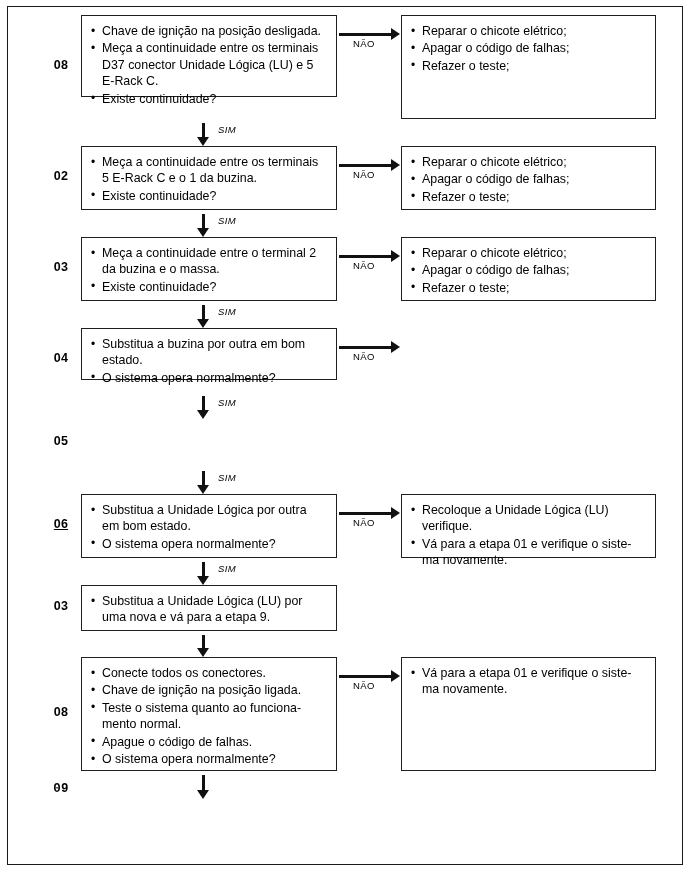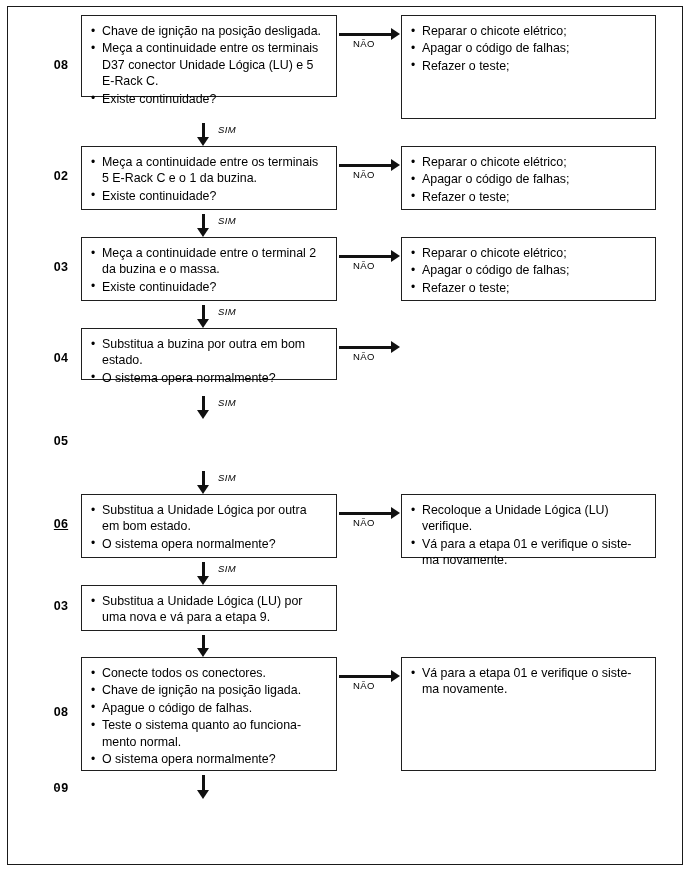--- a/index.html
+++ b/index.html
@@ -236,23 +236,23 @@
 uma nova e vá para a etapa 9.</li>
       </ul>
     </div>
     <div class="v-line" style="top: 628px; height: 13px;"></div>
     <div class="v-head" style="top: 641px;"></div>
     <div class="step-number" style="top: 698px;">08</div>
     <div class="box left-box" style="top: 650px; height: 114px;">
       <ul class="bullets">
         <li>Conecte todos os conectores.</li>
         <li>Chave de ignição na posição ligada.</li>
-        <li>Apague o código de falhas.</li>
         <li>Teste o sistema quanto ao funciona-
 mento normal.</li>
+        <li>Apague o código de falhas.</li>
         <li>O sistema opera normalmente?</li>
       </ul>
     </div>
     <div class="h-line" style="top: 668px;"></div>
     <div class="h-head" style="top: 662.8px;"></div>
     <div class="h-label" style="top: 673px;">NÃO</div>
     <div class="box right-box" style="top: 650px; height: 114px;">
       <ul class="bullets">
         <li>Vá para a etapa 01 e verifique o siste-
 ma novamente.</li>

